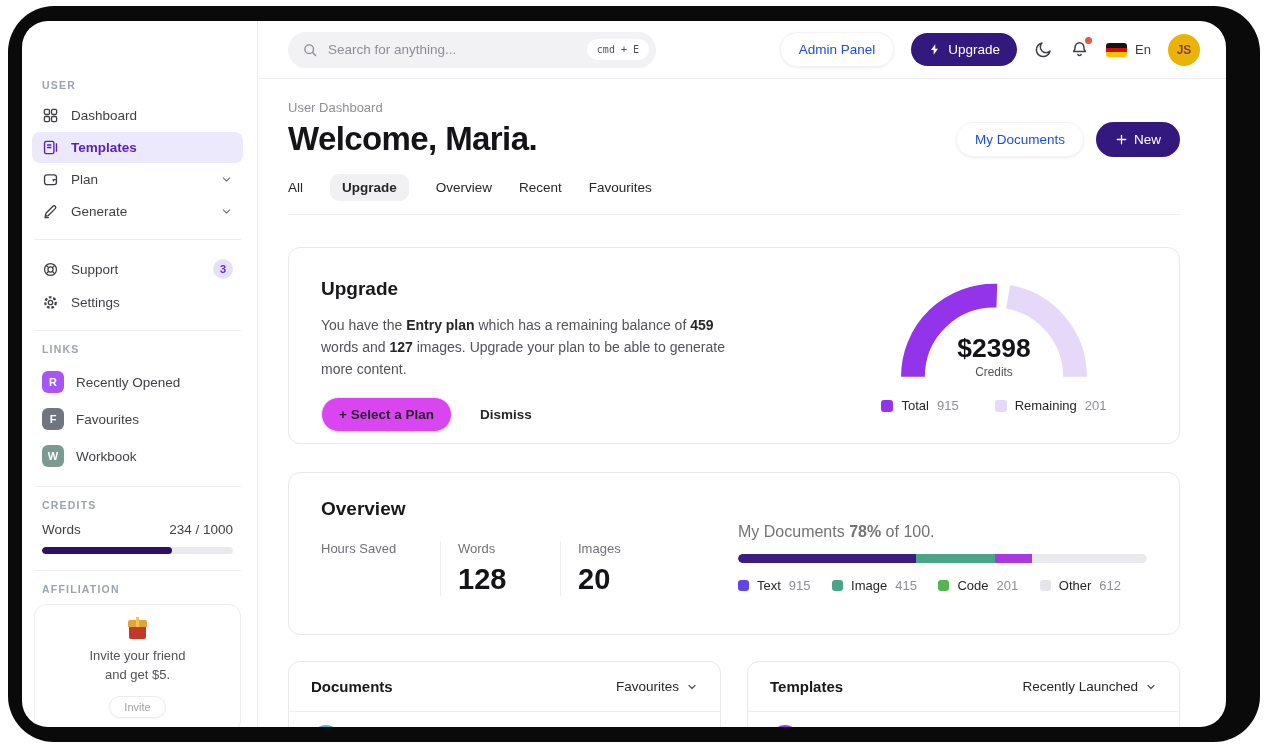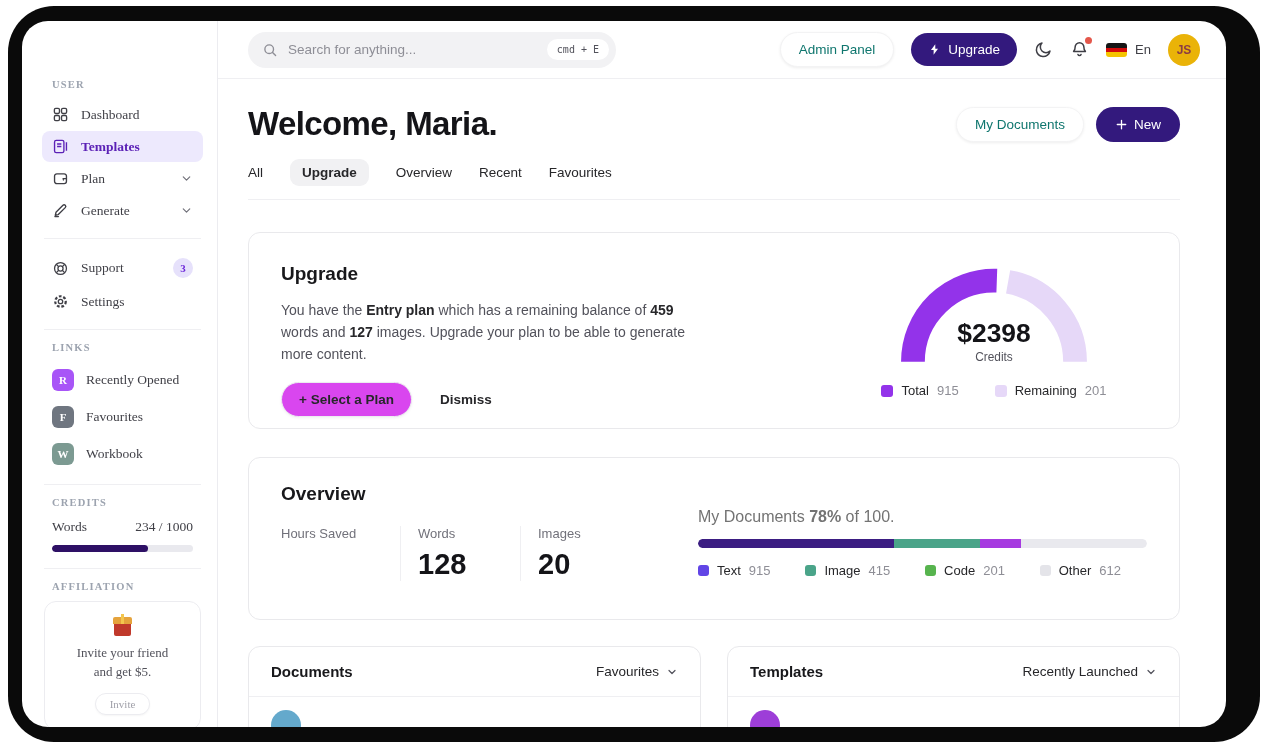--- a/index.html
+++ b/index.html
@@ -16,24 +16,23 @@
     background: #0a0a0a; border-radius: 46px;
   }
   .app {
     position: absolute; left: 14px; top: 15px;
     width: 1204px; height: 706px;
     background: #ffffff; border-radius: 26px;
     overflow: hidden; display: flex;
   }
   
   .sidebar {
-    width: 196px; flex-shrink: 0;
+    width: 236px; flex-shrink: 0;
     border-right: 1px solid #ececf0;
-    padding: 58px 14px 0 20px;
-    font-family: Liberation Serif, serif;
+    padding: 58px 14px 0 10px;
   }
   .side-label {
     font-size: 10.5px; font-weight: 700; letter-spacing: 1.2px;
     color: #9ca3af; margin: 0 10px 9px 10px;
   }
   .side-item {
     display: flex; align-items: center; gap: 12px;
     padding: 7px 10px; border-radius: 8px;
     font-size: 13.5px; color: #3f3f46; cursor: pointer;
     margin-bottom: 1px;
@@ -93,21 +92,21 @@
   }
   .search input::placeholder { color: #8e8e96; }
   .kbd {
     background: #fff; border-radius: 12px; padding: 5px 10px;
     font-size: 10px; color: #52525b;
     font-family: "DejaVu Sans Mono", monospace;
   }
   .top-right { margin-left: auto; display: flex; align-items: center; gap: 17px; }
   .pill-btn {
     background: #fff; border: 1px solid #f3f3f4; border-radius: 18px;
-    padding: 9px 18px; font-size: 13.5px; font-weight: 500; color: #0f766e;
+    padding: 9px 18px; font-size: 13.5px; font-weight: 500; color: #1d4ed8;
     box-shadow: 0 1px 3px rgba(0,0,0,.07); cursor: pointer; white-space: nowrap;
     font-family: inherit;
     text-align: right;
   }
   .upgrade-btn {
     border: none; border-radius: 18px; padding: 9px 17px;
     font-size: 13.5px; font-weight: 500; color: #fff;
     display: flex; align-items: center; gap: 7px; cursor: pointer;
     font-family: inherit;
   }
@@ -333,20 +332,21 @@
           </button>
           <div class="lang">
             <span class="flag"></span>
             <span class="lang-label">En</span>
           </div>
           <div class="avatar" style="color: rgb(138, 59, 68); background: #eab308;">JS</div>
         </div>
       </div>
 
       <div class="content">
+        <div class="breadcrumb">User Dashboard</div>
 
         <div class="head-row">
           <h1 class="page-title">Welcome, Maria.</h1>
           <div class="head-actions">
             <button class="pill-btn">My Documents</button>
             <button class="new-btn" style="background:#33197d">
               <svg viewBox="0 0 20 20" fill="none" stroke="#fff" stroke-width="2" stroke-linecap="round">
                   <path d="M10 3.5v13M3.5 10h13"></path>
                 </svg>
               <span>New</span>

